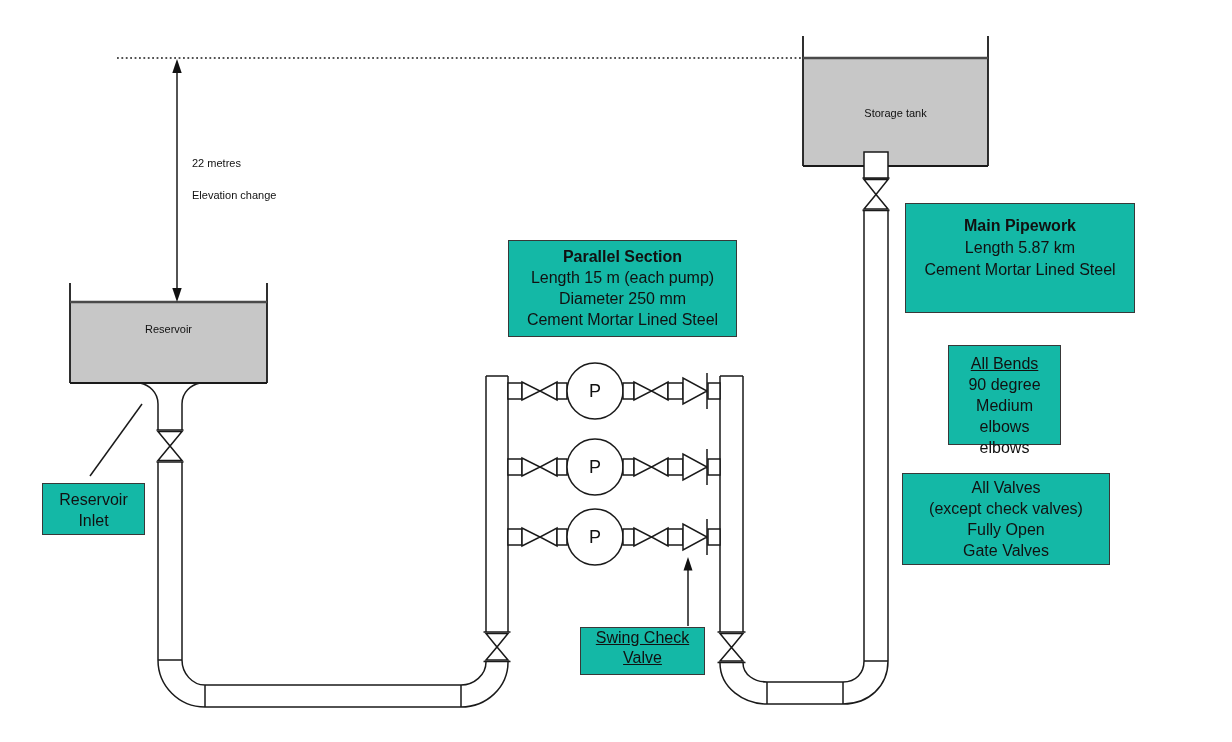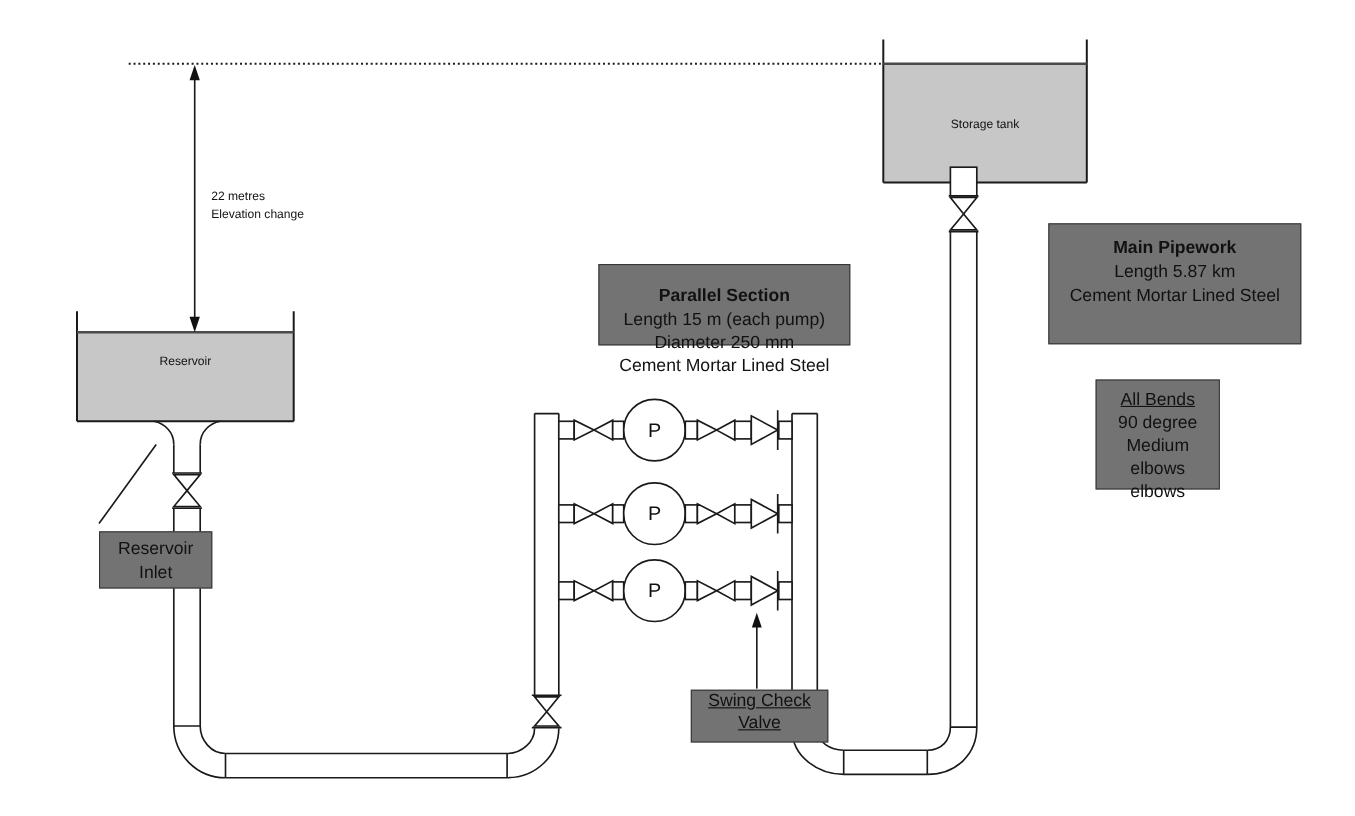--- a/index.html
+++ b/index.html
@@ -1,22 +1,22 @@
 <!DOCTYPE html>
 <html><head>
 <meta charset="utf-8">
 <style>
   html,body{margin:0;padding:0;background:#fff;}
   .canvas{position:relative;width:1232px;height:742px;background:#ffffff;overflow:hidden;
           font-family:"Liberation Sans","DejaVu Sans",sans-serif;color:#111;}
   svg{position:absolute;left:0;top:0;}
   .lbl{position:absolute;font-size:11px;line-height:20px;white-space:nowrap;}
   .center{text-align:center;white-space:normal;}
-  .box{position:absolute;background:#737373;border:1.6px solid #383838;text-align:center;
-       font-size:16px;line-height:21px;box-sizing:border-box;margin-left:48px;}
+  .box{position:absolute;background:#14b8a6;border:1.6px solid #383838;text-align:center;
+       font-size:16px;line-height:21px;box-sizing:border-box;}
   .box .title{font-weight:bold;}
   .box .underline{text-decoration:underline;}
   .pump-p{position:absolute;width:56px;text-align:center;font-size:18px;line-height:21px;}
 </style>
 </head>
 <body>
 
 <div class="canvas">
 
   <svg width="1232" height="742" viewBox="0 0 1232 742">
@@ -122,54 +122,60 @@
 
       <path d="M90,476 L142,404"></path>
 
       <g>
         <path d="M688,570 V626"></path>
         <path d="M688,557 L683.5,570.5 L692.5,570.5 Z" fill="#111" stroke="none"></path>
       </g>
     </g>
   </svg>
 
-  <div class="lbl" style="left:192px;top:169px;">22 metres</div>
+  <div class="lbl" style="left:192px;top:153px;">22 metres</div>
   <div class="lbl" style="left:192px;top:185px;">Elevation change</div>
 
   <div class="lbl center" style="left:70px;top:319px;width:197px;">Reservoir</div>
   <div class="lbl center" style="left:803px;top:103px;width:185px;">Storage tank</div>
 
   <div class="pump-p" style="left:567px;top:381px;">P</div>
   <div class="pump-p" style="left:567px;top:457px;">P</div>
   <div class="pump-p" style="left:567px;top:527px;">P</div>
 
   <div class="box" style="left:42px;top:483px;width:103px;height:52px;padding-top:5px;">
     <div>Reservoir</div>
     <div>Inlet</div>
   </div>
 
-  <div class="box" style="left:496px;top:240px;width:229px;height:74px;padding-top:18px;">
+  <div class="box" style="left:508px;top:240px;width:229px;height:97px;padding-top:5px;">
     <div class="title">Parallel Section</div>
     <div>Length 15 m (each pump)</div>
     <div>Diameter 250 mm</div>
     <div>Cement Mortar Lined Steel</div>
   </div>
 
   <div class="box" style="left:905px;top:203px;width:230px;height:110px;padding-top:11px;line-height:22px;">
     <div class="title">Main Pipework</div>
     <div>Length 5.87 km</div>
     <div>Cement Mortar Lined Steel</div>
   </div>
 
   <div class="box" style="left:948px;top:345px;width:113px;height:100px;padding-top:7px;">
     <div class="underline">All Bends</div>
     <div>90 degree</div>
     <div>Medium elbows</div>
     <div>elbows</div>
   </div>
 
+  <div class="box" style="left:902px;top:473px;width:208px;height:92px;padding-top:3px;">
+    <div>All Valves</div>
+    <div>(except check valves)</div>
+    <div>Fully Open</div>
+    <div>Gate Valves</div>
+  </div>
 
   <div class="box" style="left:580px;top:627px;width:125px;height:48px;padding-top:0;line-height:20px;text-decoration:underline;">
     <div>Swing Check</div>
     <div>Valve</div>
   </div>
 
 </div>
 
 </body></html>

